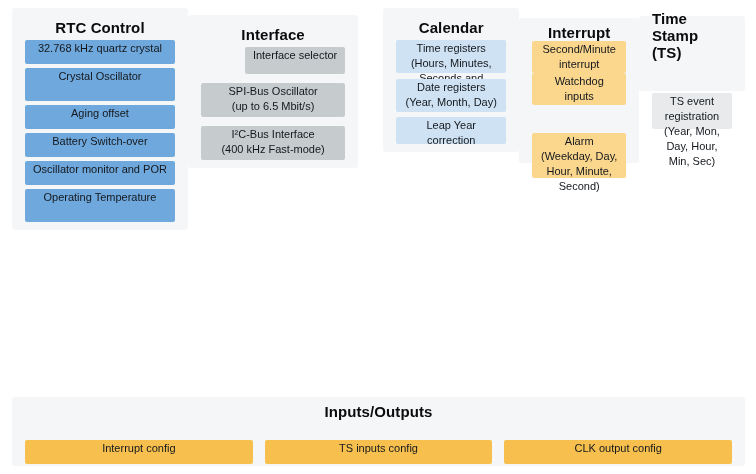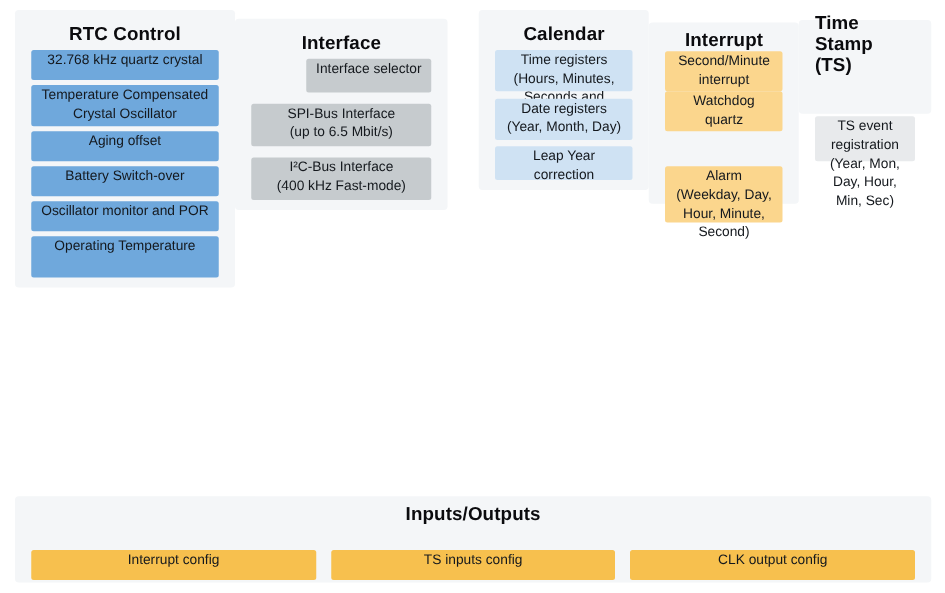--- a/index.html
+++ b/index.html
@@ -54,21 +54,20 @@
   <div class="columns">
 
     <div class="col left">
       <section class="panel panel-rtc">
         <div class="panel-title">RTC Control</div>
         <div class="blocks">
           <div class="block blue h-s">
             <span>32.768 kHz quartz crystal</span>
           </div>
           <div class="block blue h-d">
-            <span>Temperature Compensated</span>
             <span>Crystal Oscillator</span>
           </div>
           <div class="block blue h-s">
             <span>Aging offset</span>
           </div>
           <div class="block blue h-s">
             <span>Battery Switch-over</span>
           </div>
           <div class="block blue h-s">
             <span>Oscillator monitor and POR</span>
@@ -79,21 +78,21 @@
         </div>
       </section>
 
       <section class="panel panel-if">
         <div class="panel-title">Interface</div>
         <div class="blocks">
           <div class="block gray h-s">
             <span>Interface selector</span>
           </div>
           <div class="block gray h-d">
-            <span>SPI-Bus Interface</span>
+            <span>SPI-Bus Oscillator</span>
             <span>(up to 6.5 Mbit/s)</span>
           </div>
           <div class="block gray h-d">
             <span>I²C-Bus Interface</span>
             <span>(400 kHz Fast-mode)</span>
           </div>
         </div>
       </section>
     </div>
 
@@ -115,21 +114,21 @@
         </div>
       </section>
 
       <section class="panel panel-int">
         <div class="panel-title">Interrupt</div>
         <div class="blocks">
           <div class="block lightorange h-s">
             <span>Second/Minute interrupt</span>
           </div>
           <div class="block lightorange h-s">
-            <span>Watchdog quartz</span>
+            <span>Watchdog inputs</span>
           </div>
           <div class="block lightorange h-d">
             <span>Alarm</span>
             <span>(Weekday, Day, Hour, Minute, Second)</span>
           </div>
         </div>
       </section>
 
       <section class="panel panel-ts">
         <div class="panel-title">Time Stamp (TS)</div>

